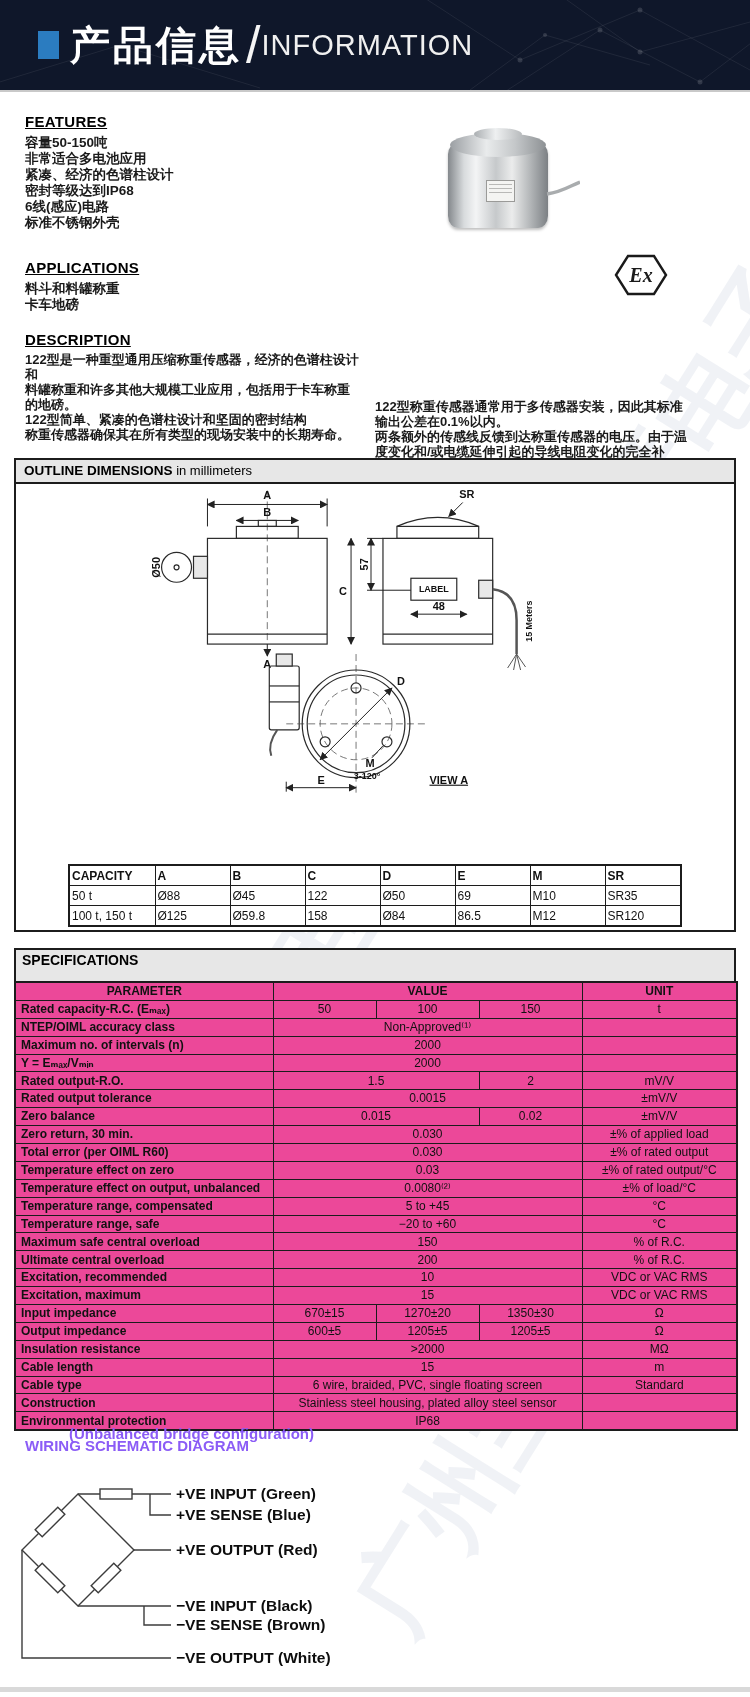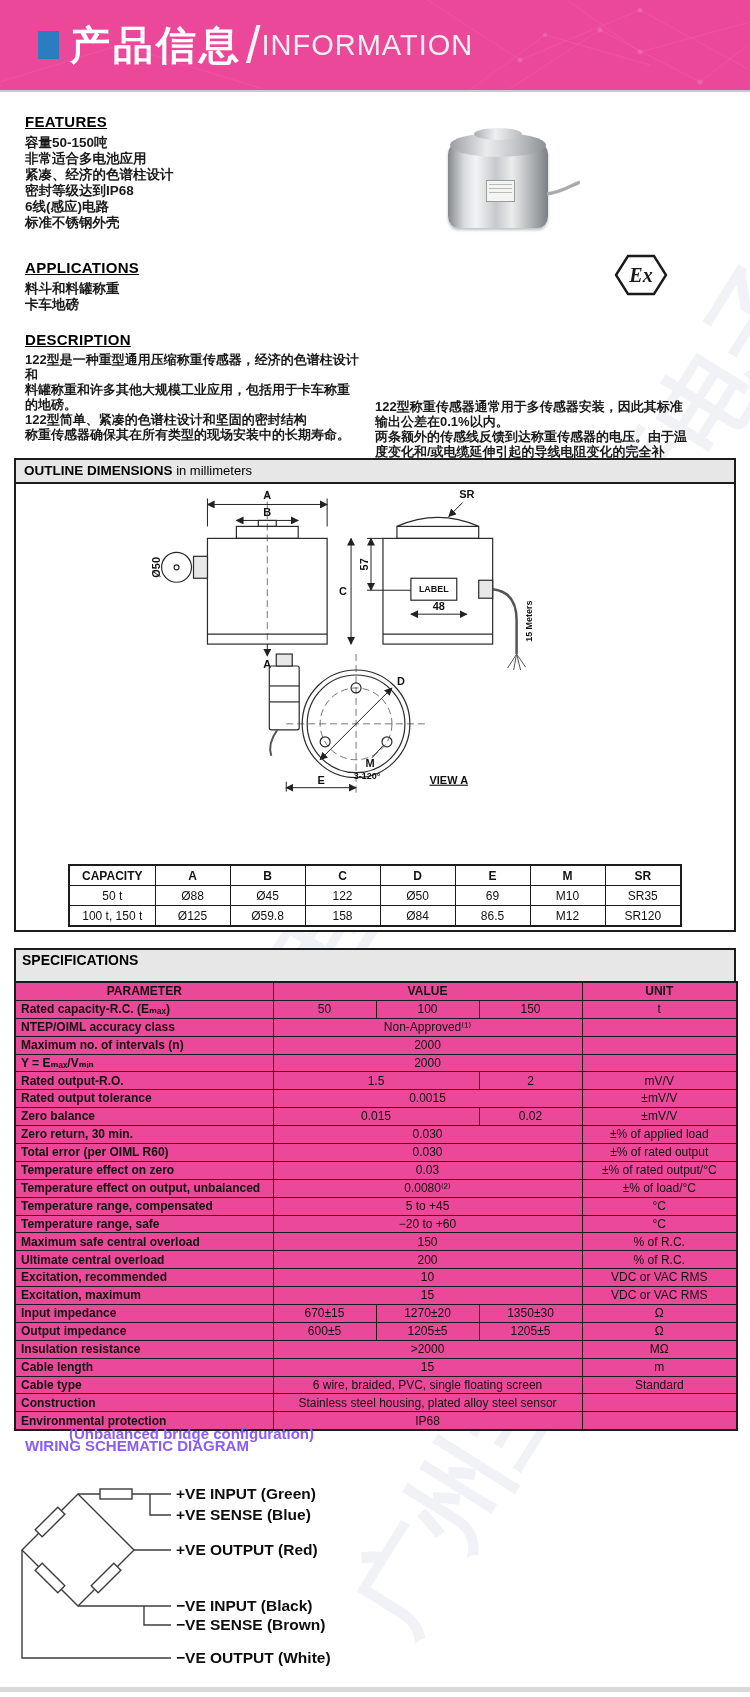--- a/index.html
+++ b/index.html
@@ -1,20 +1,20 @@
 <!DOCTYPE html>
 <html><head>
 <meta charset="utf-8">
 <style>
   html,body{margin:0;padding:0;background:#fff;}
   .page{position:relative;width:750px;height:1697px;background:#ffffff;overflow:hidden;
         font-family:"Liberation Sans","DejaVu Sans",sans-serif;color:#111;}
 
   
-  .header{position:absolute;left:0;top:0;width:750px;height:90px;background:#ec4899;}
+  .header{position:absolute;left:0;top:0;width:750px;height:90px;background:#0f172a;}
   .header-pattern{position:absolute;left:0;top:0;}
   .header-accent{position:absolute;left:38px;top:31px;width:21px;height:28px;background:#2b7cc0;}
   .header-titles{position:absolute;left:70px;top:0;height:90px;display:flex;align-items:center;}
   .title-cn{font-size:40px;font-weight:bold;color:#ffffff;letter-spacing:3px;}
   .title-slash{font-size:52px;font-weight:normal;color:#f5f5f5;margin:0 1px 0 4px;line-height:1;}
   .title-en{font-size:29px;font-weight:normal;color:#f0f0f0;letter-spacing:1px;}
   .header-underline{position:absolute;left:0;top:90px;width:750px;height:2px;background:#c9c9c9;}
 
   
   .wm{position:absolute;font-size:100px;font-weight:bold;color:rgba(105,130,165,0.10);
@@ -39,21 +39,21 @@
   .cyl-label i{display:block;height:1px;background:#b9b9b7;margin:3px 2px 0 2px;}
   .cable-svg{position:absolute;left:0;top:0;}
 
   
   .outline-box{position:absolute;left:14px;top:458px;width:718px;height:470px;border:2px solid #1c1c1c;background:#fff;}
   .outline-bar{height:22px;line-height:22px;background:#e7e7e7;border-bottom:2px solid #1c1c1c;padding:0 8px;font-size:13px;color:#000;}
   .outline-bar .b{font-weight:bold;font-size:13.5px;}
   .outline-drawing{position:absolute;left:0;top:26px;}
   .cap-table{position:absolute;left:52px;top:404px;border-collapse:collapse;table-layout:fixed;width:612px;font-size:12px;
              border:2px solid #1c1c1c;background:#fff;}
-  .cap-table th,.cap-table td{border:1px solid #1c1c1c;height:19px;text-align:center;padding:0 2px;}
+  .cap-table th,.cap-table td{border:1px solid #1c1c1c;height:19px;text-align:left;padding:0 2px;}
   .cap-table th{font-weight:bold;}
 
   
   .spec-wrap{position:absolute;left:14px;top:948px;width:722px;}
   .spec-bar{background:#e7e7e7;border:2px solid #1c1c1c;border-bottom:none;font-weight:bold;font-size:14px;
             padding:2px 6px 13px 6px;color:#000;}
   table.spec{border-collapse:collapse;width:722px;table-layout:fixed;font-size:12px;border:2px solid #1c1c1c;background:#ec4899;}
   .spec th,.spec td{border:1px solid #1c1c1c;height:16.9px;padding:0 5px;line-height:1.05;overflow:hidden;}
   .spec th{font-weight:bold;text-align:center;}
   .spec td.param{font-weight:bold;text-align:left;}

